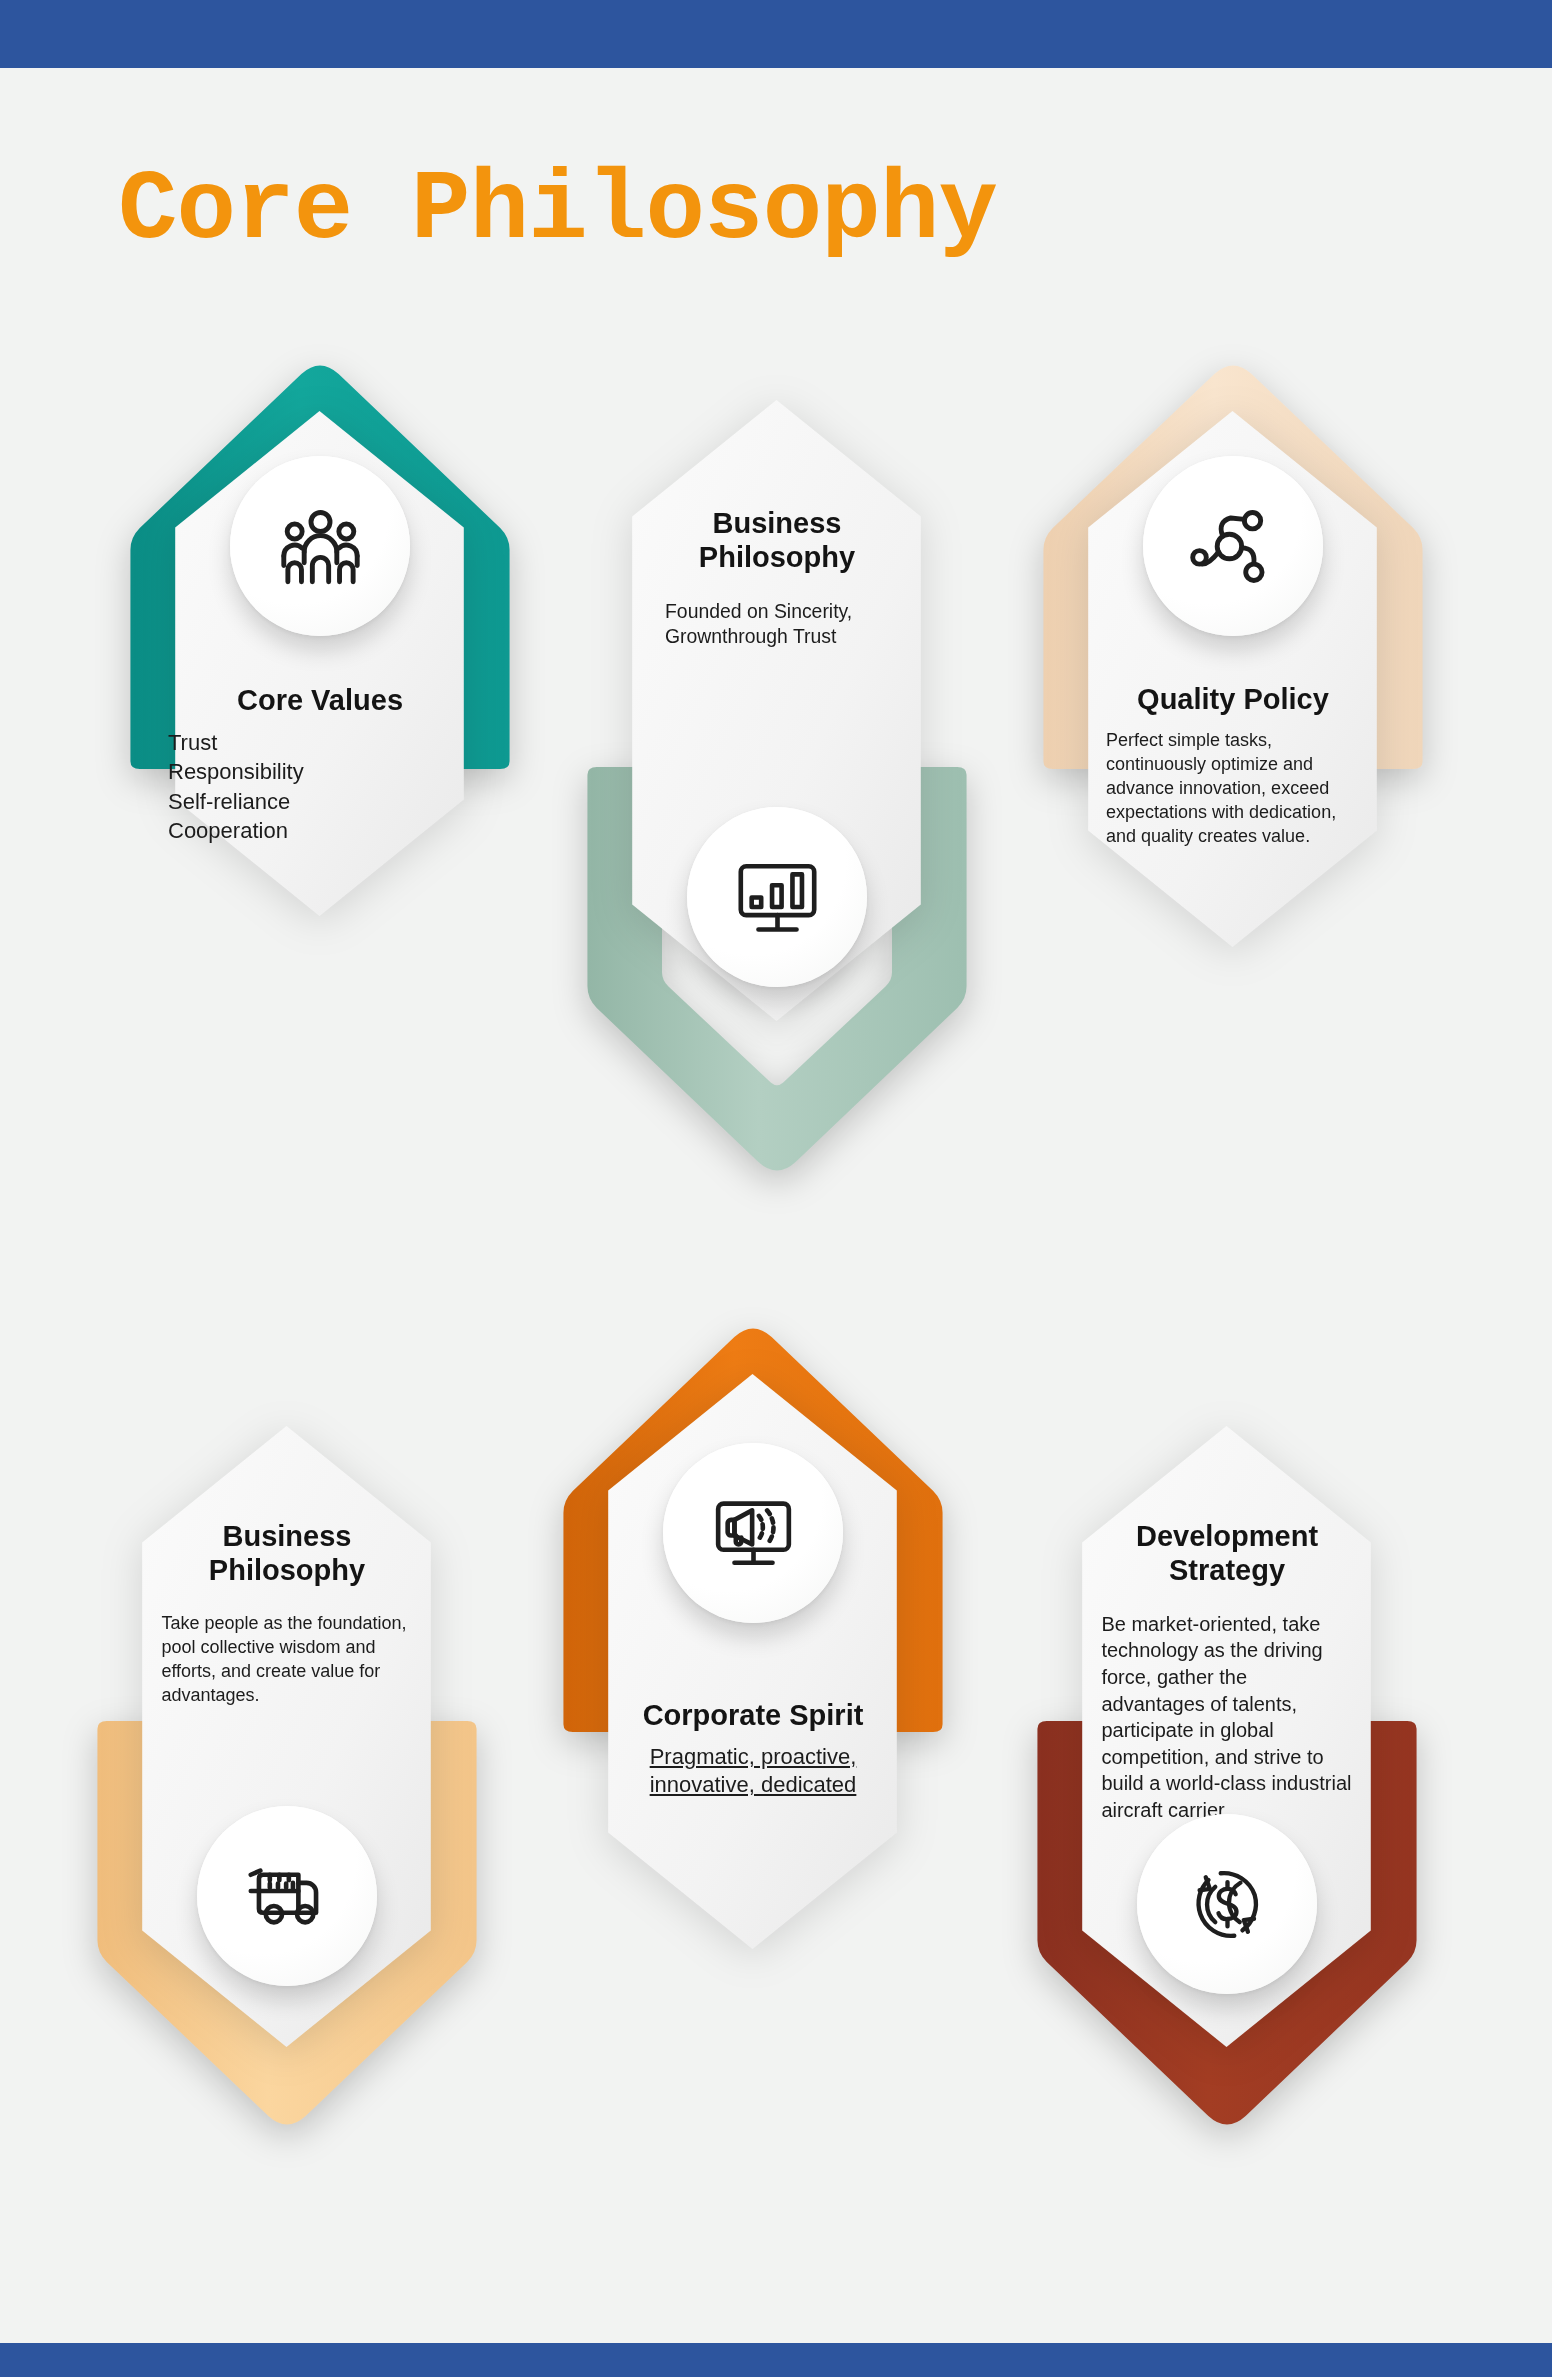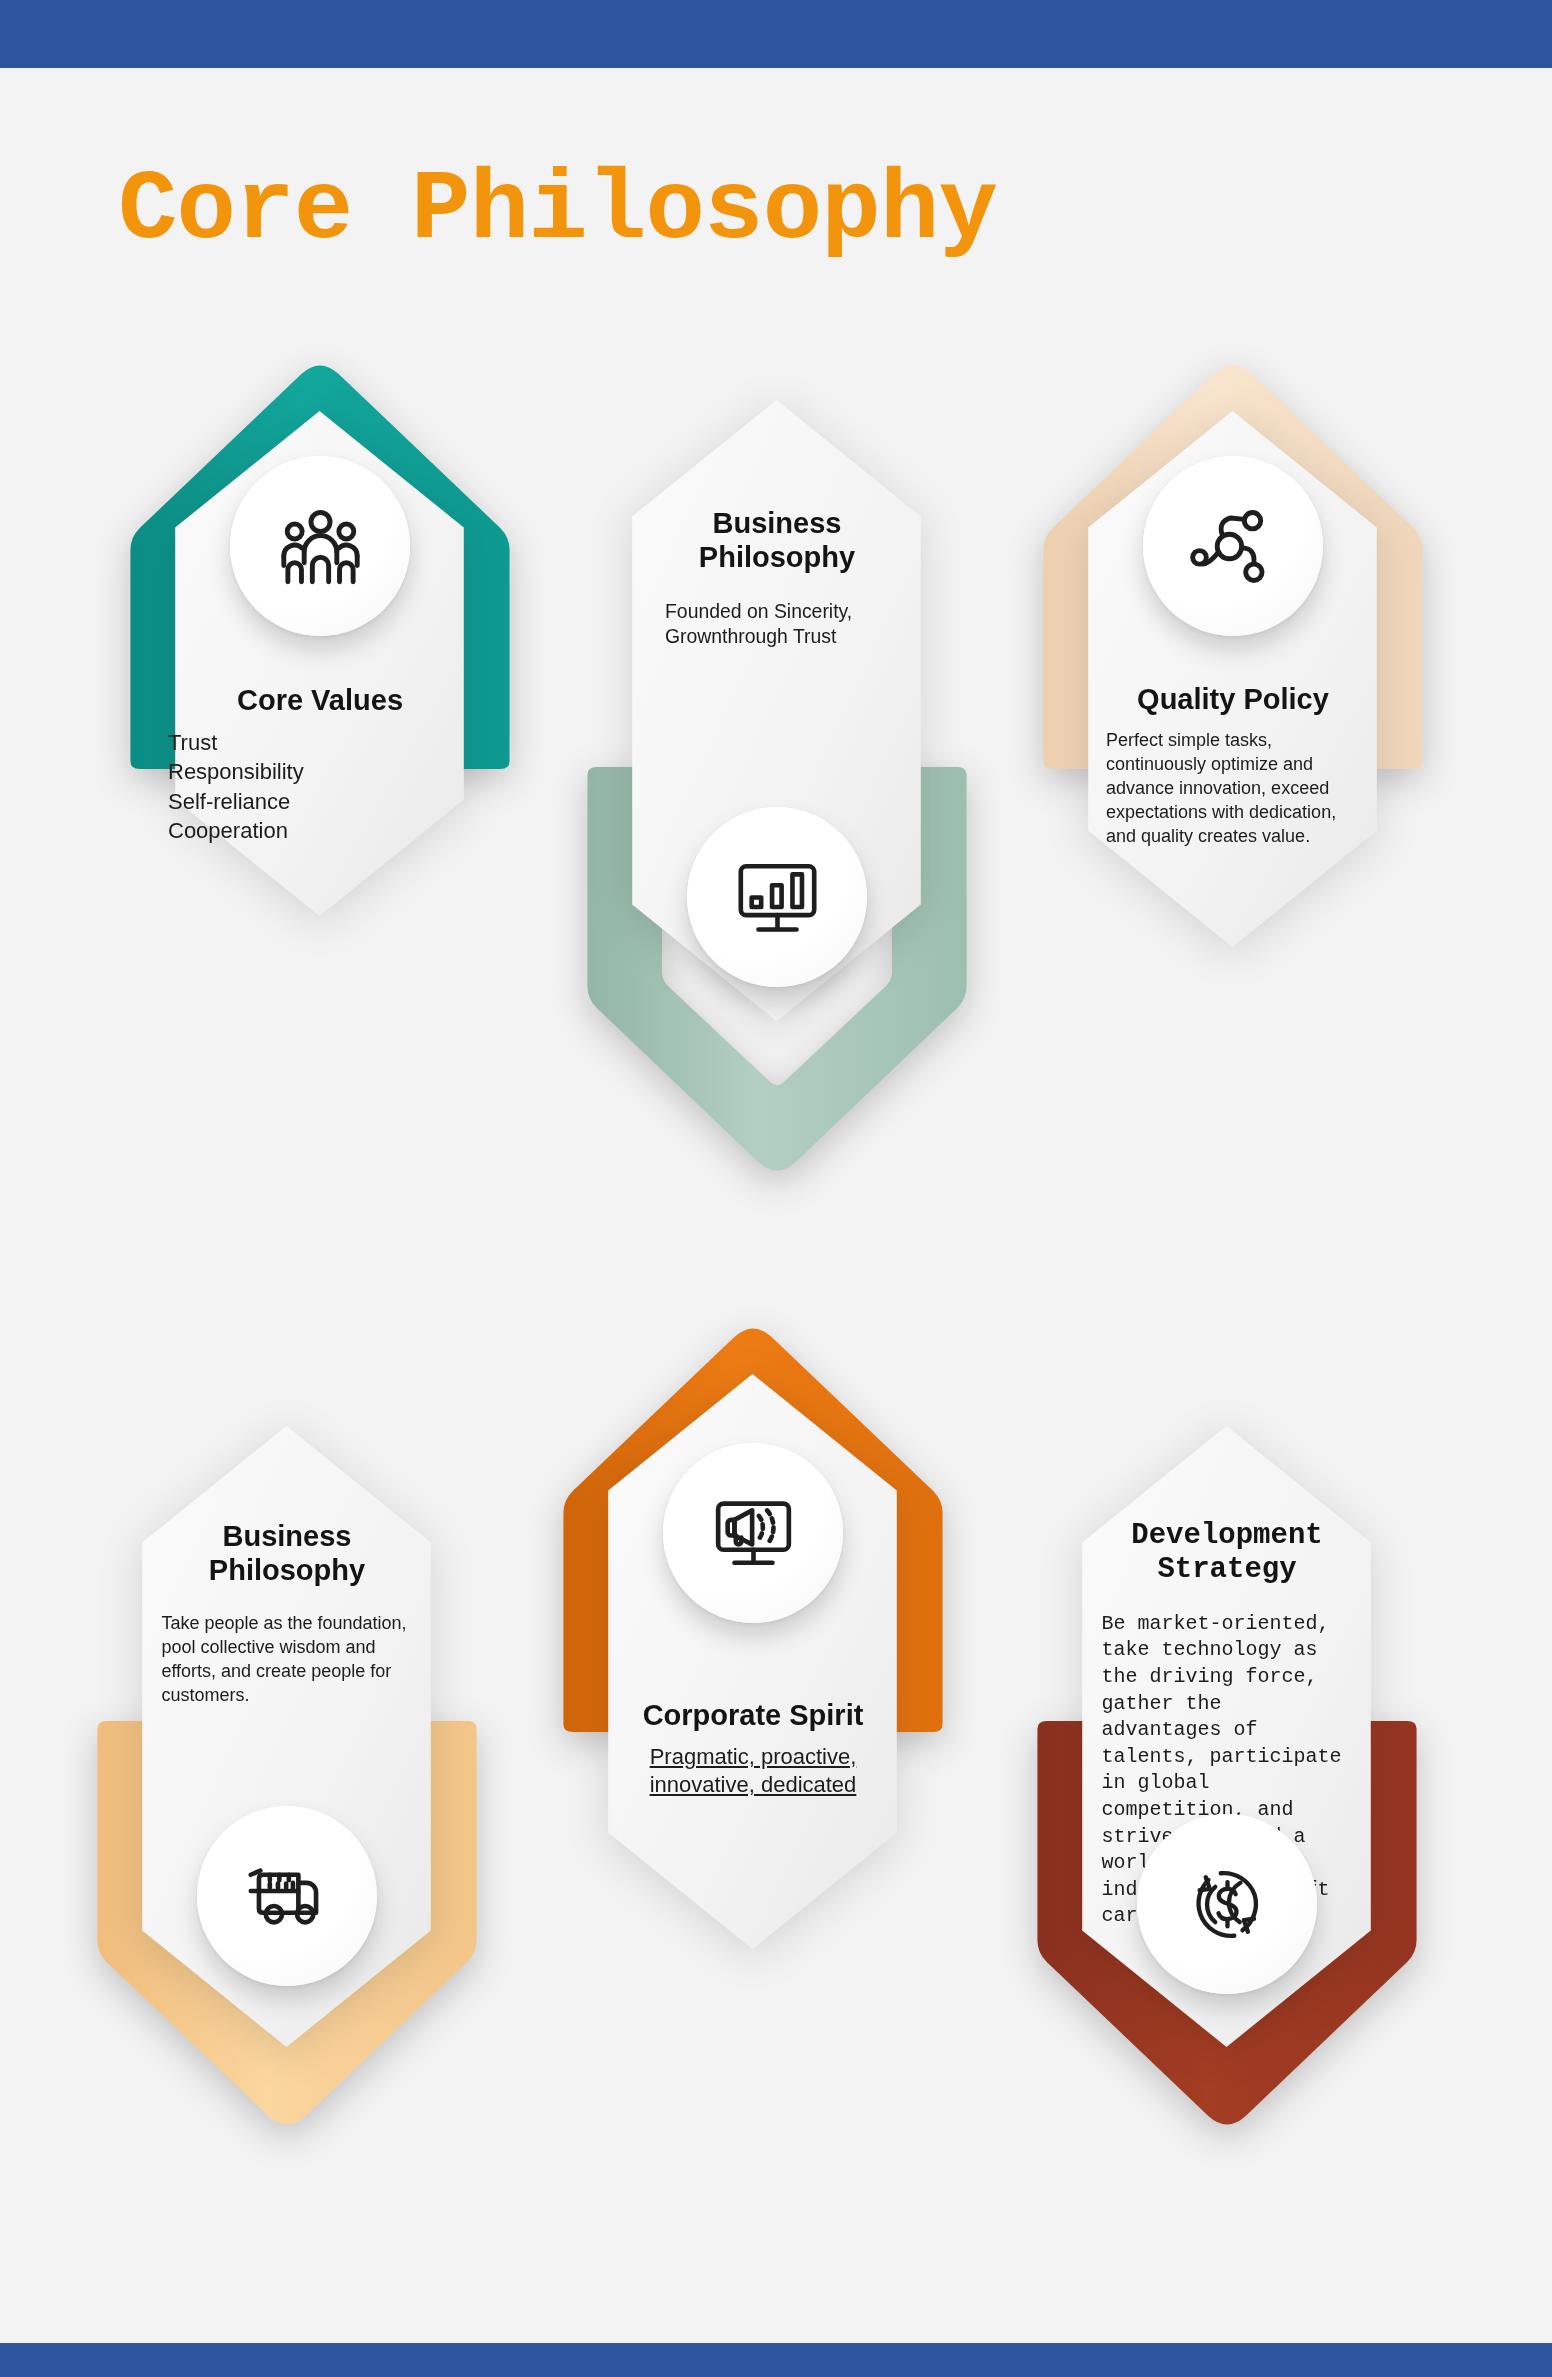--- a/index.html
+++ b/index.html
@@ -231,21 +231,21 @@
             <stop offset="60%" stop-color="#f3f3f3"></stop>
             <stop offset="100%" stop-color="#e8e8e8"></stop>
       </linearGradient>
         </defs>
       <path d="M194 0 L380 150 L380 650 L194 800 L8 650 L8 150 Z" fill="url(#p4)"></path>
     </svg>
   </div>
   <div class="txt" style="top:93px;">
     <div class="ttl ctr pre">Business
 Philosophy</div>
-    <div class="body sm" style="padding:14px 26.4px 0 26.4px;font-size:18px;">Take people as the foundation, pool collective wisdom and efforts, and create people for customers.</div>
+    <div class="body sm" style="padding:14px 26.4px 0 26.4px;font-size:18px;">Take people as the foundation, pool collective wisdom and efforts, and create value for advantages.</div>
   </div>
   <div class="medallion" style="left:112px;top:380px;">
     <svg viewBox="0 0 64 64" fill="none" stroke="#1e1e1e" stroke-width="3.4" stroke-linecap="round" stroke-linejoin="round">
       <path d="M14 16 L40 16 L40 44 L14 44 Q11 44 11 41 L11 19 Q11 16 14 16 Z"></path>
       <path d="M40 22 L46 22 a7 7 0 0 1 7 7 L53 44 L40 44"></path>
       <path d="M11 28 L40 28"></path>
       <path d="M5 16 L12 13 M5 28 L11 28"></path>
       <circle cx="22" cy="45" r="6"></circle>
       <circle cx="45" cy="45" r="6"></circle>
       <path d="M19 16 L19 20 M26 16 L26 20 M33 16 L33 20"></path>
@@ -314,21 +314,21 @@
       <defs>
           <linearGradient id="p6" x1="0" y1="0" x2="1" y2="1">
         <stop offset="0%" stop-color="#fbfbfb"></stop>
             <stop offset="60%" stop-color="#f3f3f3"></stop>
             <stop offset="100%" stop-color="#e8e8e8"></stop>
       </linearGradient>
         </defs>
       <path d="M194 0 L380 150 L380 650 L194 800 L8 650 L8 150 Z" fill="url(#p6)"></path>
     </svg>
   </div>
-  <div class="txt" style="top:93px;font-family:Liberation Mono, monospace;">
+  <div class="txt" style="top:93px;">
     <div class="ttl ctr pre">Development
 Strategy</div>
     <div class="body sm" style="padding:12.4px 26.4px 0 26.4px;">Be market-oriented, take technology as the driving force, gather the advantages of talents, participate in global competition, and strive to build a world-class industrial aircraft carrier.</div>
   </div>
   <div class="medallion" style="left:112px;top:388px;">
     <svg viewBox="0 0 64 64" fill="none" stroke="#1e1e1e" stroke-width="3.2" stroke-linecap="round" stroke-linejoin="round">
       <path d="M41 45 a17 17 0 0 1 0.5 -29"></path>
       <path d="M23 19 a17 17 0 0 0 0 26"></path>
       <path d="M27 9 a24 24 0 0 1 25 16 a24 24 0 0 1 -9 26"></path>
       <path d="M37 55 a24 24 0 0 1 -25 -16 a24 24 0 0 1 6 -25"></path>

